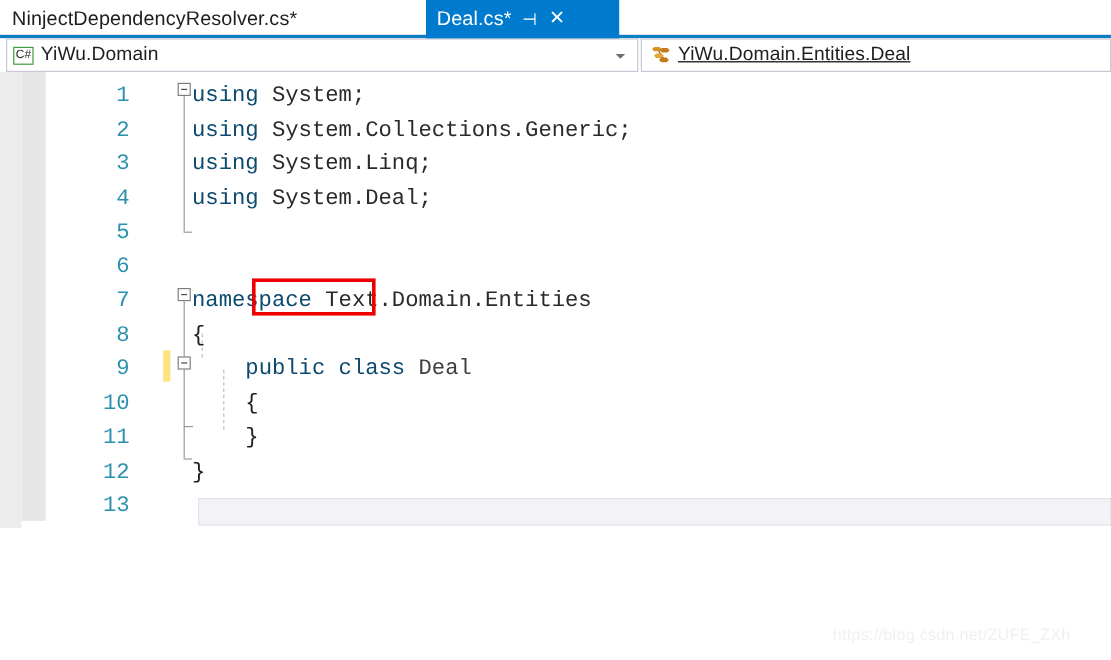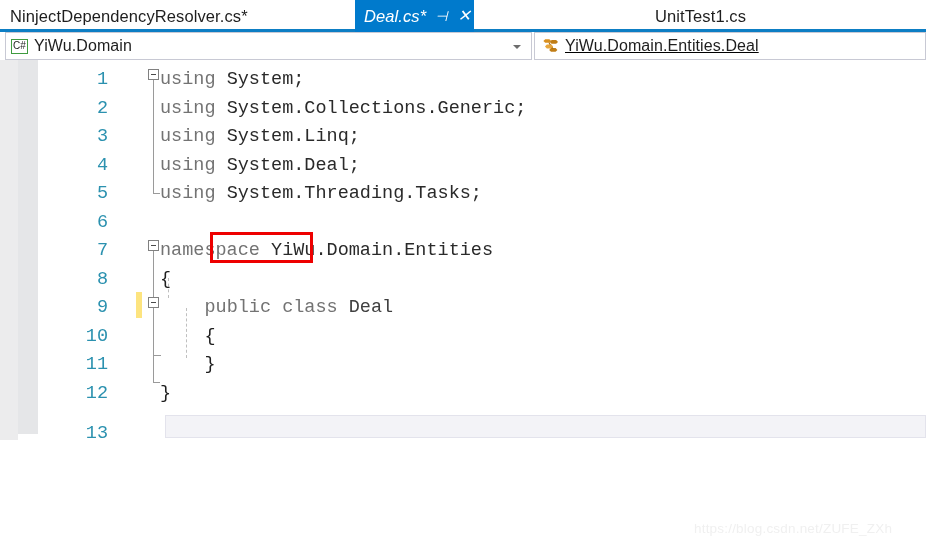--- a/index.html
+++ b/index.html
@@ -49,23 +49,22 @@
   .tab.active {
     background: #007acc;
     z-index: 3;
   }
   .tab.active .tab-label {
     color: #ffffff;
   }
   #tab-ninject { left: 10px; }
   #tab-deal {
     left: 355px;
-    width: 119px;
+    width: 161px;
     padding-left: 9px;
-    font-style: italic;
   }
   #tab-class1 { left: 505px; }
   #tab-unittest1 { left: 655px; }
 
   .tab-icon {
     display: inline-block;
     color: #ffffff;
     font-size: 15px;
     line-height: 1;
     margin-left: 9px;
@@ -187,21 +186,21 @@
   }
   .line-text {
     position: absolute;
     left: 160px;
     color: #1f1f1f;
     font-family: "Liberation Mono", monospace;
     font-size: 18.5px;
     line-height: 28.5px;
     white-space: pre;
   }
-  .kw   { color: #737373; }
+  .kw   { color: #0c4a6e; }
   .typ  { color: #404040; }
   .pln  { color: #2a2a2a; }
   .brc  { color: #1f1f1f; }
 
   
   .outline-box {
     position: absolute;
     width: 11px;
     height: 11px;
     border: 1px solid #808080;
@@ -287,23 +286,20 @@
     <span class="tab-label">NinjectDependencyResolver.cs*</span>
   </div>
 
   <div class="tab active" id="tab-deal">
     <span class="tab-label">Deal.cs*</span>
     <span class="tab-icon" id="pin-icon">⊣</span>
     <span class="tab-icon" id="close-icon">✕</span>
   </div>
 
 
-  <div class="tab" id="tab-unittest1">
-    <span class="tab-label">UnitTest1.cs</span>
-  </div>
 
   <div id="tab-strip-underline"></div>
 </div>
 
 <div id="nav-bar">
 
   <div class="nav-dropdown" id="nav-project">
     <span id="csharp-icon">C#</span>
     <span class="nav-label">YiWu.Domain</span>
     <span id="nav-project-arrow"></span>
@@ -348,36 +344,35 @@
   <div id="code-surface">
       <div class="line-number" style="top: 6px;">1</div>
       <div class="line-text" style="top: 6px;"><span class="kw">using </span><span class="pln">System;</span></div>
       <div class="line-number" style="top: 34.5px;">2</div>
       <div class="line-text" style="top: 34.5px;"><span class="kw">using </span><span class="pln">System.Collections.Generic;</span></div>
       <div class="line-number" style="top: 63px;">3</div>
       <div class="line-text" style="top: 63px;"><span class="kw">using </span><span class="pln">System.Linq;</span></div>
       <div class="line-number" style="top: 91.5px;">4</div>
       <div class="line-text" style="top: 91.5px;"><span class="kw">using </span><span class="pln">System.Deal;</span></div>
       <div class="line-number" style="top: 120px;">5</div>
-      <div class="line-text" style="top: 120px;"><span class="kw">using </span><span class="pln">System.Threading.Tasks;</span></div>
       <div class="line-number" style="top: 148.5px;">6</div>
       <div class="line-text" style="top: 148.5px;"></div>
       <div class="line-number" style="top: 177px;">7</div>
-      <div class="line-text" style="top: 177px;"><span class="kw">namespace </span><span class="pln">YiWu.Domain.Entities</span></div>
+      <div class="line-text" style="top: 177px;"><span class="kw">namespace </span><span class="pln">Text.Domain.Entities</span></div>
       <div class="line-number" style="top: 205.5px;">8</div>
       <div class="line-text" style="top: 205.5px;"><span class="brc">{</span></div>
       <div class="line-number" style="top: 234px;">9</div>
       <div class="line-text" style="top: 234px;"><span class="pln">    </span><span class="kw">public </span><span class="kw">class </span><span class="typ">Deal</span></div>
       <div class="line-number" style="top: 262.5px;">10</div>
       <div class="line-text" style="top: 262.5px;"><span class="brc">    {</span></div>
       <div class="line-number" style="top: 291px;">11</div>
       <div class="line-text" style="top: 291px;"><span class="brc">    }</span></div>
       <div class="line-number" style="top: 319.5px;">12</div>
       <div class="line-text" style="top: 319.5px;"><span class="brc">}</span></div>
-      <div class="line-number" style="top: 348px; margin-top: 12px;">13</div>
+      <div class="line-number" style="top: 348px;">13</div>
       <div class="line-text" style="top: 348px;"></div>
     </div>
 
   <div id="h-scrollbar"></div>
 </div>
 
 <div id="annotation-rect"></div>
 
 <div id="watermark">https://blog.csdn.net/ZUFE_ZXh</div>
 

